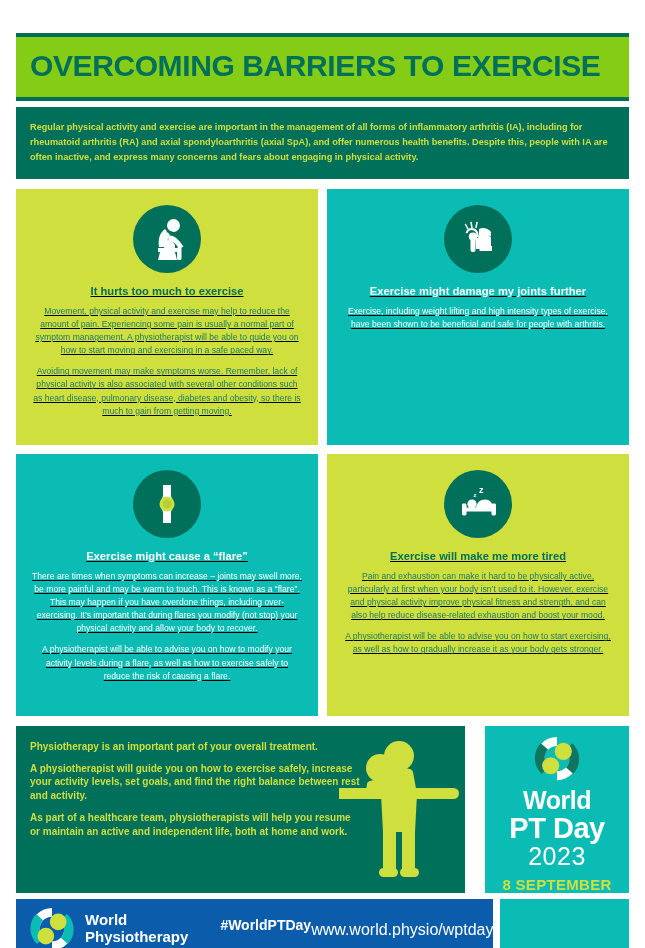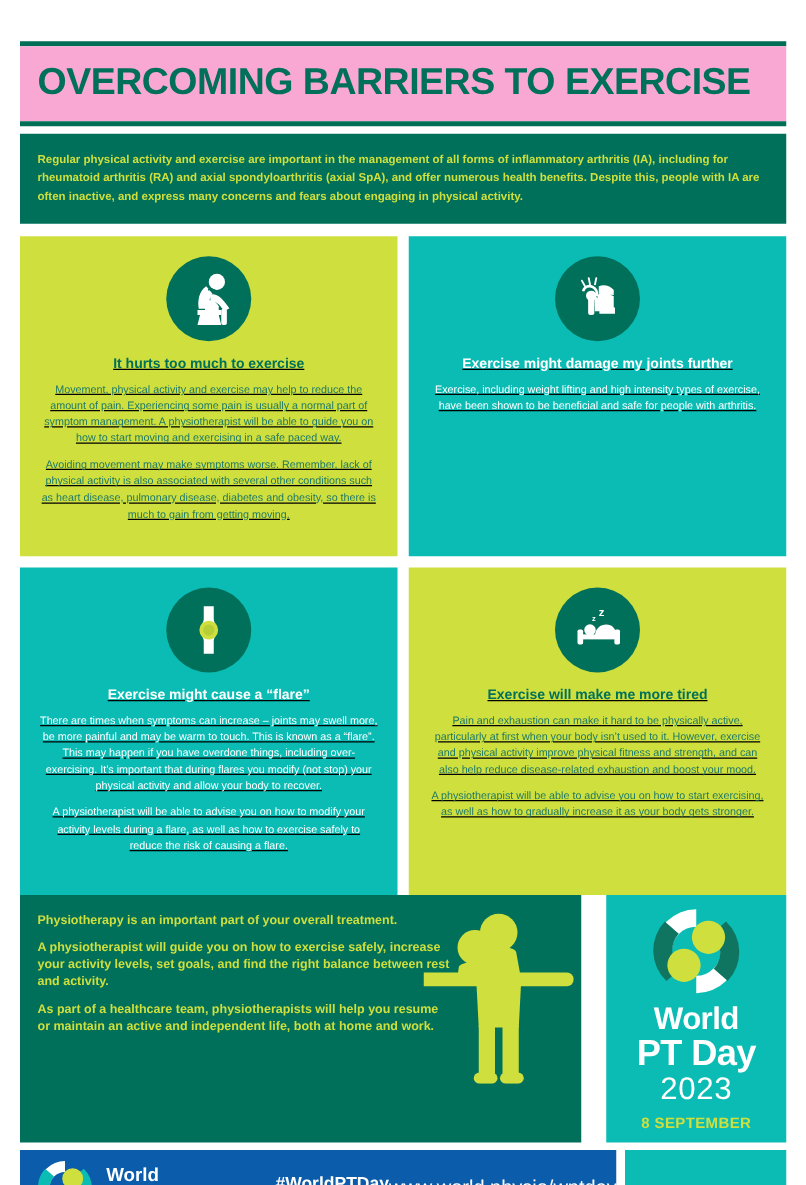--- a/index.html
+++ b/index.html
@@ -13,21 +13,21 @@
     position: absolute;
     left: 16px; top: 33px;
     width: 613px; height: 886px;
     background: #ffffff;
   }
 
   
   .title-wrap { width: 100%; }
   .rule { width: 100%; height: 4px; background: #00695c; background: #006F55; }
   .title-bar {
-    background: #f9a8d4;
+    background: #84cc16;
     padding: 14px 14px 16px 14px;
   }
   .title-text {
     color: #00705A;
     font-size: 30px;
     font-weight: bold;
     letter-spacing: -0.4px;
     line-height: 1.0;
     white-space: nowrap;
   }
@@ -87,23 +87,24 @@
     line-height: 1.52;
     text-align: center;
     margin-bottom: 8px;
   }
   .card.lime .card-body p { color: #1f7a66; }
   .card.teal .card-body p { color: #ffffff; }
   .card-body p:last-child { margin-bottom: 0; }
 
   
   .bottom {
+    margin-top: 10px;
     display: flex;
     gap: 20px;
-    height: 198px;
+    height: 167px;
   }
   .promo {
     flex: 1;
     background: #00705A;
     position: relative;
     padding: 14px 14px 10px 14px;
     overflow: hidden;
   }
   .promo p {
     color: #cfdf3e;
@@ -141,21 +142,21 @@
     color: #ffffff; font-weight: bold;
     font-size: 29px; line-height: 1.05;
     letter-spacing: -0.5px;
   }
   .wpt-year {
     color: #ffffff; font-size: 25px;
     line-height: 1.1; font-weight: 300;
     letter-spacing: 0.5px;
   }
   .wpt-date {
-    color: #cfdf3e; font-size: 12px;
+    color: #cfdf3e; font-size: 15px;
     font-weight: bold; letter-spacing: 0.3px;
     margin-top: 5px;
   }
 
   
   .footer {
     margin-top: 6px;
     display: flex;
     gap: 7px;
     height: 61px;

